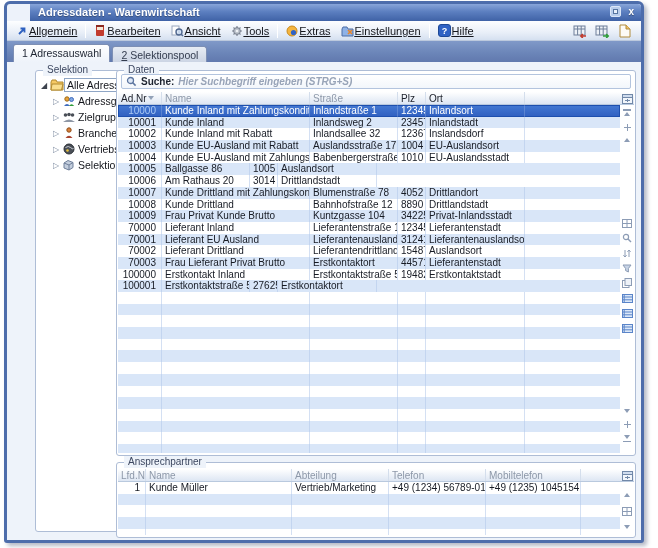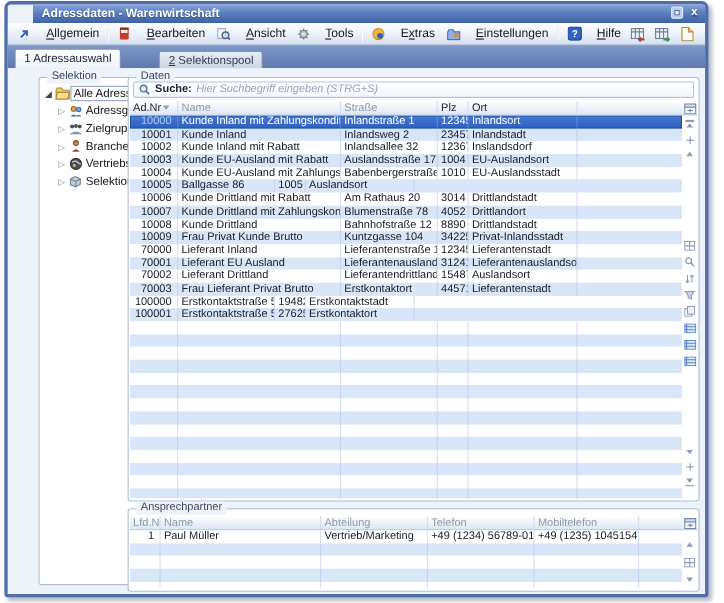--- a/index.html
+++ b/index.html
@@ -16,29 +16,29 @@
   .title-controls{position:absolute;right:5px;top:2px;display:flex;gap:5px;align-items:center;}
   .btn-restore{width:11px;height:11px;border:1px solid #dbe6f7;border-radius:2px;
     background:#b9cdeb;position:relative;}
   .btn-restore:after{content:"";position:absolute;left:2px;top:2px;right:2px;bottom:2px;
     border:1px solid #56749f;background:#e8f0fb;}
   .btn-close{color:#fff;font-size:10px;font-weight:bold;line-height:11px;padding:0 2px;}
   
   .menubar{position:absolute;left:0;top:17px;right:0;height:20px;
     background:linear-gradient(180deg,#fdfeff 0%,#e9eff8 60%,#d5e0f0 100%);
     border-bottom:1px solid #bcc9dd;display:flex;align-items:center;padding:0 4px;}
-  .menu-item{display:flex;align-items:center;gap:14px;padding:16px 5px;font-size:11px;color:#14161c;}
+  .menu-item{display:flex;align-items:center;gap:1px;padding:16px 5px;font-size:11px;color:#14161c;text-decoration:underline;}
   .menu-item u{text-decoration:underline;}
   .menu-sep{width:1px;height:14px;background:#b9c6da;margin:0 3px;border-right:1px solid #fff;}
   .menu-right{position:absolute;right:8px;top:1px;display:flex;gap:5px;align-items:center;}
   .tool-ico{width:17px;height:17px;display:flex;align-items:center;justify-content:center;}
   
   .tabstrip{position:absolute;left:0;top:37px;right:0;height:21px;
     background:linear-gradient(180deg,#8099c8 0%,#6c86b9 55%,#6179ae 100%);
-    display:flex;align-items:flex-end;padding-left:6px;gap:32px;}
+    display:flex;align-items:flex-end;padding-left:6px;}
   .tab{font-size:10.5px;padding:2px 8px 2px 8px;border:1px solid #7d8fb4;border-bottom:none;
     border-radius:3px 3px 0 0;margin-right:2px;color:#1c2330;}
   .tab.active{background:linear-gradient(#ffffff,#eef3fa);height:18px;font-weight:normal;}
   .tab.inactive{background:linear-gradient(#e7ecf4,#ccd5e4);height:16px;color:#333c4e;}
   .tab u{text-decoration:underline;}
   
   .content{position:absolute;left:0;right:0;top:58px;bottom:0;background:#eef3fa;}
   .groupbox{position:absolute;background:#fff;border:1px solid #aebdd6;border-radius:3px;}
   .group-label{position:absolute;top:-7px;left:7px;font-size:10px;color:#3c4760;
     background:#eef3fa;padding:0 4px;line-height:12px;}
@@ -53,21 +53,21 @@
   .tw.exp{color:#3d434e;}
   .ti{width:15px;flex:0 0 15px;display:flex;align-items:center;justify-content:center;}
   .tree-label{white-space:nowrap;overflow:hidden;padding:0 2px;}
   .tree-label.selected{border:1px solid #8fa6c6;background:#fff;}
   
   .search-bar{position:absolute;left:4px;top:3px;right:4px;height:15px;
     border:1px solid #b3c4de;border-radius:2px;background:linear-gradient(#ffffff,#f2f6fb);
     display:flex;align-items:center;gap:4px;padding:0 4px;font-size:10px;}
   .search-label{font-weight:bold;color:#1c2330;}
   .search-input{flex:1;border:none;outline:none;background:transparent;font-size:10px;
-    font-family:inherit;color:#333;padding:0;}
+    font-family:inherit;color:#333;padding:0;font-weight:bold;}
   .search-input::placeholder{font-style:italic;color:#98a4b8;}
   
   .grid{position:absolute;left:1px;right:1px;top:21px;bottom:2px;overflow:hidden;}
   .grid-header{display:flex;height:13px;background:linear-gradient(#ffffff,#dde6f3);
     border-bottom:1px solid #b9c9de;padding-right:14px;}
   .hcell{font-size:10px;color:#8d98a9;padding:0 3px;line-height:13px;white-space:nowrap;
     overflow:hidden;border-right:1px solid #d4deec;display:flex;align-items:center;}
   .hcell.dark{color:#20242e;}
   .grid-rows{position:absolute;left:0;right:14px;top:13px;bottom:0;}
   .grid-row{display:flex;height:11.7px;align-items:center;}
@@ -353,21 +353,20 @@
             </div>
             <div class="grid-row stripe">
               <span class="cell c0">10005</span>
               <span class="cell c2">Ballgasse 86</span>
               <span class="cell c3">1005</span>
               <span class="cell c4">Auslandsort</span>
               <span class="cell c5"></span>
             </div>
             <div class="grid-row">
               <span class="cell c0">10006</span>
-              <span class="cell c1">Kunde Drittland mit Rabatt</span>
               <span class="cell c2">Am Rathaus 20</span>
               <span class="cell c3">3014</span>
               <span class="cell c4">Drittlandstadt</span>
               <span class="cell c5"></span>
             </div>
             <div class="grid-row stripe">
               <span class="cell c0">10007</span>
               <span class="cell c1">Kunde Drittland mit Zahlungskonditionen</span>
               <span class="cell c2">Blumenstraße 78</span>
               <span class="cell c3">4052</span>
@@ -417,20 +416,21 @@
             <div class="grid-row stripe">
               <span class="cell c0">70003</span>
               <span class="cell c1">Frau Lieferant Privat Brutto</span>
               <span class="cell c2">Erstkontaktort</span>
               <span class="cell c3">44571</span>
               <span class="cell c4">Lieferantenstadt</span>
               <span class="cell c5"></span>
             </div>
             <div class="grid-row">
               <span class="cell c0">100000</span>
+              <span class="cell c1">Erstkontakt Inland</span>
               <span class="cell c2">Erstkontaktstraße 5</span>
               <span class="cell c3">19482</span>
               <span class="cell c4">Erstkontaktstadt</span>
               <span class="cell c5"></span>
             </div>
             <div class="grid-row stripe">
               <span class="cell c0">100001</span>
               <span class="cell c2">Erstkontaktstraße 5</span>
               <span class="cell c3">27625</span>
               <span class="cell c4">Erstkontaktort</span>
@@ -632,21 +632,21 @@
             <span class="hcell b0">Lfd.Nr.</span>
             <span class="hcell b1">Name</span>
             <span class="hcell b2">Abteilung</span>
             <span class="hcell b3">Telefon</span>
             <span class="hcell b4">Mobiltelefon</span>
             <span class="hcell b5"></span>
           </div>
         <div class="grid-rows" style="top:13px;">
             <div class="grid-row">
               <span class="cell b0">1</span>
-              <span class="cell b1">Paul Müller</span>
+              <span class="cell b1">Kunde Müller</span>
               <span class="cell b2">Vertrieb/Marketing</span>
               <span class="cell b3">+49 (1234) 56789-01</span>
               <span class="cell b4">+49 (1235) 1045154</span>
               <span class="cell b5"></span>
             </div>
             <div class="grid-row stripe">
               <span class="cell b0"></span>
               <span class="cell b1"></span>
               <span class="cell b2"></span>
               <span class="cell b3"></span>

